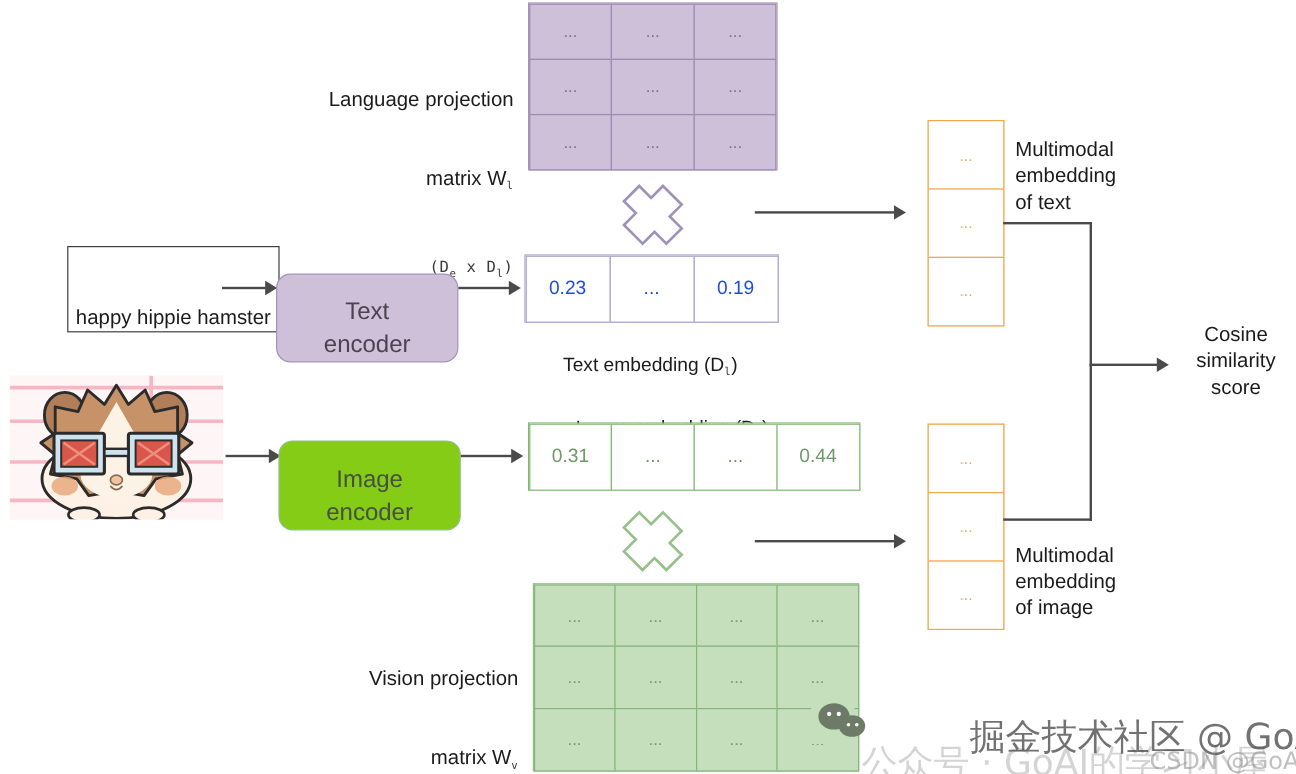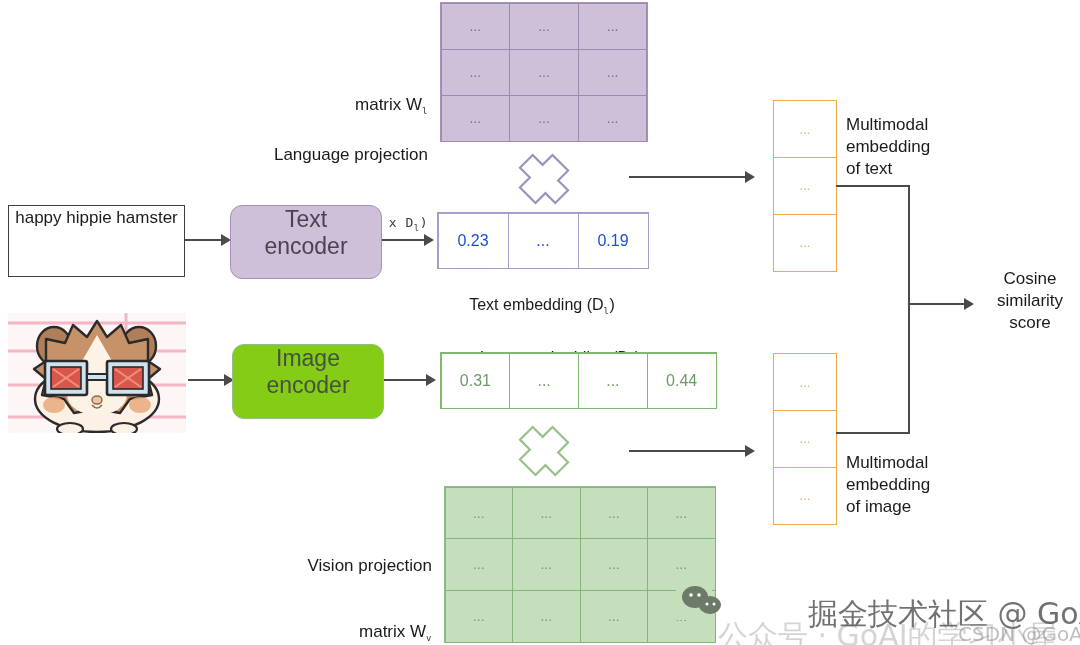--- a/index.html
+++ b/index.html
@@ -34,38 +34,40 @@
     color: #3a3a3a;
     letter-spacing: 0.5px;
   }
   .sub sub { font-size: 9px; }
 
   
   .textbox {
     border: 1.6px solid #3f3f3f;
     background: #fff;
     display: flex;
-    align-items: flex-start;
+    align-items: flex-end;
     justify-content: center;
     text-align: center;
     font-size: 17px;
     color: #1b1b1b;
     line-height: 23px;
+    margin-left: 48px;
   }
 
   
   .encoder {
     border-radius: 12px;
     display: flex;
-    align-items: flex-start;
+    align-items: flex-end;
     justify-content: center;
     text-align: center;
-    font-size: 23px;
+    font-size: 20px;
     line-height: 27px;
     white-space: pre-line;
+    margin-top: 23px;
   }
   .encoder-text {
     background: #cdc0d8;
     border: 1.4px solid #a692b8;
     color: #4c4352;
   }
   .encoder-image {
     background: #84cc16;
     border: 1.4px solid #8fbf85;
     color: #465043;
@@ -169,24 +171,24 @@
       <div class="cell">...</div>
       <div class="cell">...</div>
       <div class="cell">...</div>
       <div class="cell">...</div>
       <div class="cell">...</div>
       <div class="cell">...</div>
       <div class="cell">...</div>
     </div>
 
   <div class="abs label label-right" style="left:238px; top:50px; width:190px;">
+    <div>Language projection</div>
     <div>
       <span>matrix W</span><span class="sub"><sub>l</sub></span>
     </div>
-    <div>Language projection</div>
     <div class="sub" style="margin-top:2px;">
       <span>(D</span><sub>e</sub><span> x  D</span><sub>l</sub><span>)</span>
     </div>
   </div>
 
   <div class="abs textbox" style="left:8px; top:205px; width:175px; height:70px;">
     <span>happy hippie
 hamster</span>
   </div>
 

